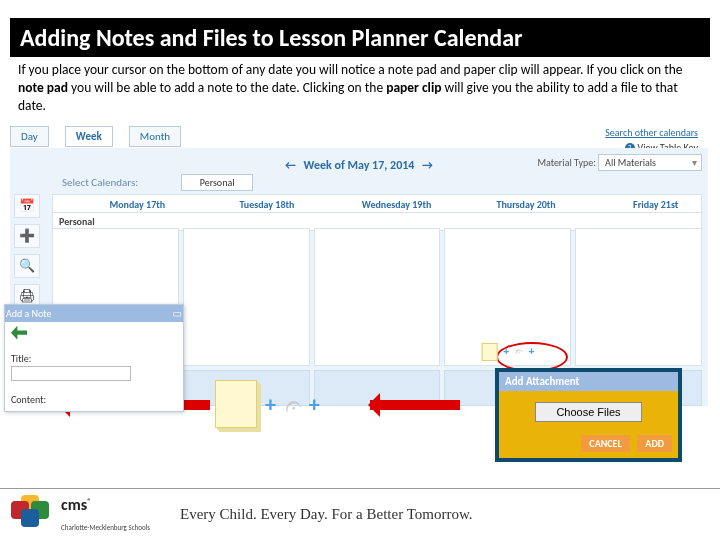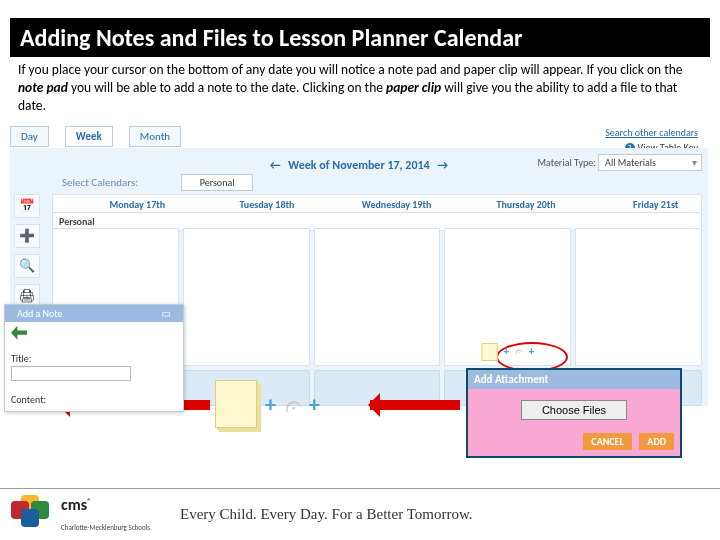--- a/index.html
+++ b/index.html
@@ -17,21 +17,21 @@
     font-weight: bold;
     padding: 5px 10px;
     margin: 18px 10px 4px 10px;
   }
   .body-text {
     font-size: 13.5px;
     line-height: 1.35;
     padding: 0 18px 6px 18px;
     color: #000;
   }
-  .body-text b { font-weight: bold; font-style: italic; }
+  .body-text b { font-weight: bold; }
   
   .shot {
     position: relative;
     margin: 4px 10px 0 10px;
     width: 698px;
     height: 310px;
   }
   .view-tabs {
     position: absolute; top: 0; left: 0;
     display: flex; gap: 16px;
@@ -127,21 +127,21 @@
   
   .addnote {
     position:absolute; bottom:-6px; left:-6px;
     width:180px; background:#fff; border:1px solid #bcd;
     font-size:10px;
     box-shadow:1px 1px 4px rgba(0,0,0,.2);
     z-index:5;
   }
   .addnote .hd {
     background:#9dbbe0; color:#fff; font-size:10px;
-    padding:2px 12px; display:flex; justify-content:space-between;gap:16px;
+    padding:2px 1px; display:flex; justify-content:space-between;gap:16px;
   }
   .addnote .bd { padding:4px 6px; }
   .addnote .green-arrow {
     width:16px; height:14px; background:#2e8b3d;
     clip-path: polygon(40% 0, 40% 35%, 100% 35%, 100% 65%, 40% 65%, 40% 100%, 0 50%);
     margin-bottom:4px;
   }
   .addnote label { display:block; margin:12px 0 1px; color:#333;}
   .addnote input[type=text] {
     width:120px; border:1px solid #bbb; font-size:10px; padding:1px 2px;
@@ -163,21 +163,21 @@
   .notepad-big {
     width:42px; height:48px; background:#fff8d0; border:1px solid #e0d070;
     box-shadow:2px 2px 0 #e8e0a0, 4px 4px 0 #e8e0a0;
     position:relative;
   }
   .plus { color:#4aa0e0; font-size:22px; font-weight:bold; }
   .clip-big { font-size:30px; color:#ccc; transform:rotate(-20deg);}
   
   .addatt {
     position:absolute; right:38px; top:368px;
-    width:216px; border:2px solid #0c4a6e; background:#f9a8d4;
+    width:187px; border:4px solid #0c4a6e; background:#eab308;
     z-index:6;
   }
   .addatt .hd {
     background:#9dbbe0; color:#fff; font-size:11px; font-weight:bold;
     padding:3px 6px;
   }
   .addatt .bd { padding:10px; text-align:center; }
   .addatt button.choose {
     background:#eee; border:1px solid #888; font-size:11px; padding:3px 20px;
   }
@@ -234,21 +234,21 @@
     <div class="view-tab">Month</div>
   </div>
   <div class="top-right">
     <a class="search">Search other calendars</a>
     <span class="key"><span class="q">?</span><span>View Table Key</span></span>
   </div>
 
   <div class="cal-bg">
     <div class="week-header">
       <span class="arrow">←</span>
-      <span class="wk">Week of November 17, 2014</span>
+      <span class="wk">Week of May 17, 2014</span>
       <span class="arrow">→</span>
     </div>
     <div class="mat-type">
       <span>Material Type:</span>
       <span class="sel">All Materials</span>
     </div>
     <div class="select-row">
       <span class="lbl">Select Calendars:</span>
       <span class="chip">Personal</span>
     </div>

